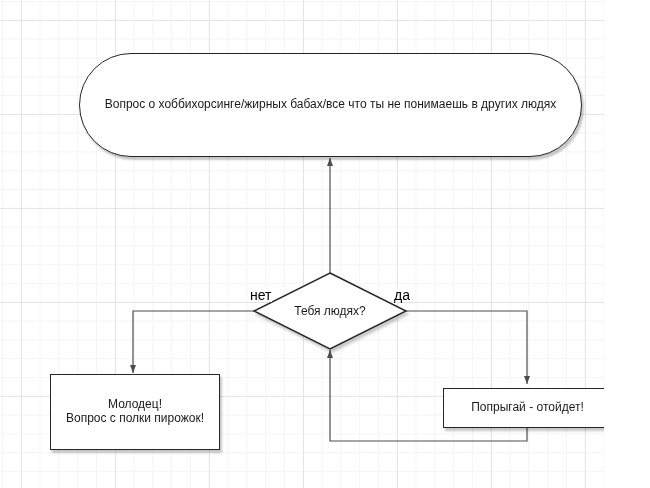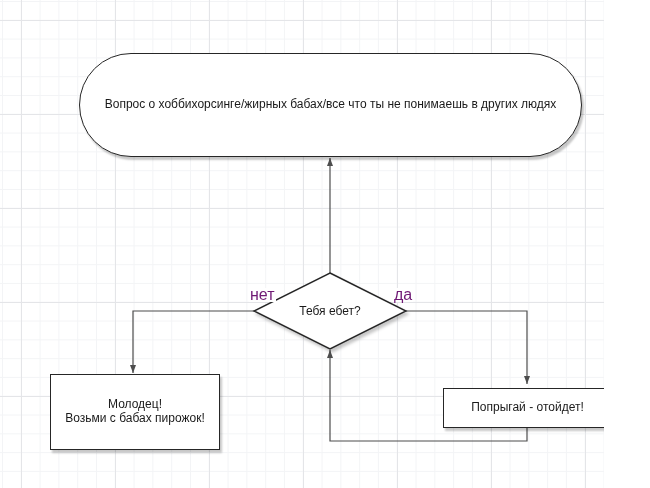--- a/index.html
+++ b/index.html
@@ -74,23 +74,23 @@
     width: 150px; height: 74px;
     display: flex;
     align-items: center;
     justify-content: center;
     text-align: center;
     font-size: 12px;
     color: #1a1a1a;
   }
   .edge-label {
     position: absolute;
-    font-size: 16px;
+    font-size: 14px;
     line-height: 14px;
-    color: #701a75;
+    color: #000000;
     background: #ffffff;
     padding: 0 1px;
   }
   #edge-label-no  { left: 249px; top: 288px; }
   #edge-label-yes { left: 393px; top: 288px; text-align: right; }
   .pre { white-space: pre-line; }
 </style>
 </head>
 <body>
 
@@ -112,28 +112,28 @@
     <polyline class="edge" points="527,425 527,441 330,441 330,350" marker-end="url(#arrowhead)"></polyline>
 
     <polygon class="diamond" points="330,273 406,311 330,349 254,311"></polygon>
   </svg>
 
   <div class="node stadium">
     <span>Вопрос о хоббихорсинге/жирных бабах/все что ты не понимаешь в других людях</span>
   </div>
 
   <div class="decision-label">
-    <span>Тебя ебет?</span>
+    <span>Тебя людях?</span>
   </div>
 
   <div class="edge-label" id="edge-label-no">нет</div>
   <div class="edge-label" id="edge-label-yes">да</div>
 
   <div class="node box-no">
     <span class="pre">Молодец!
-Возьми с бабах пирожок!</span>
+Вопрос с полки пирожок!</span>
   </div>
 
   <div class="node box-yes">
     <span>Попрыгай - отойдет!</span>
   </div>
 
 </div>
 
 </body></html>

